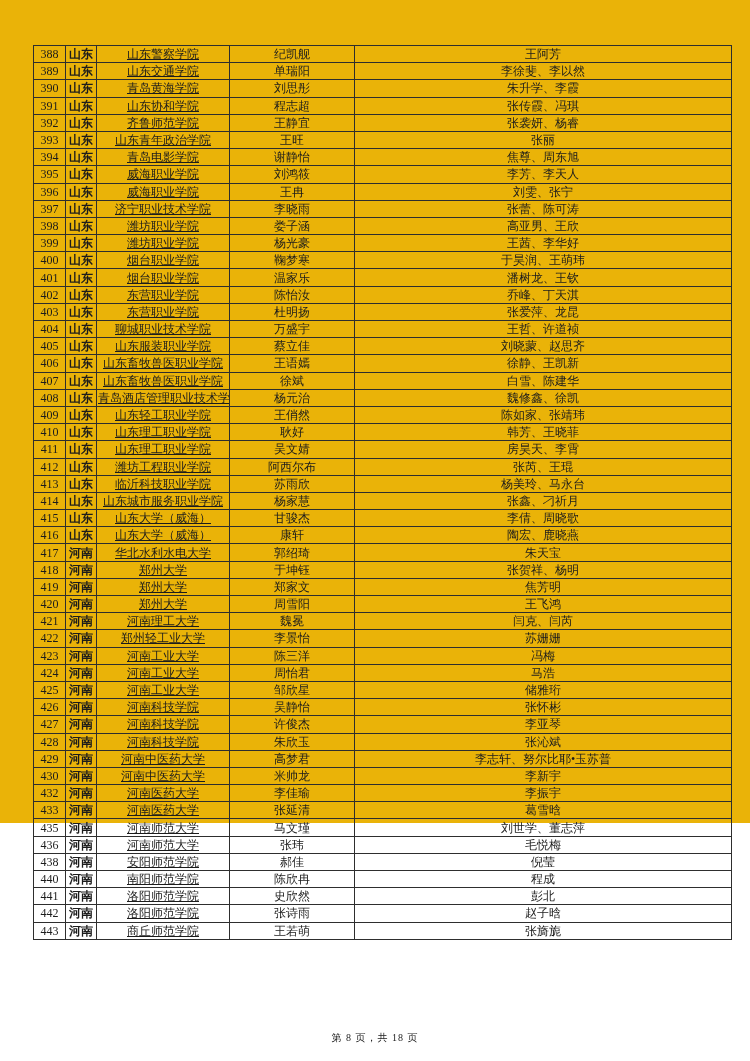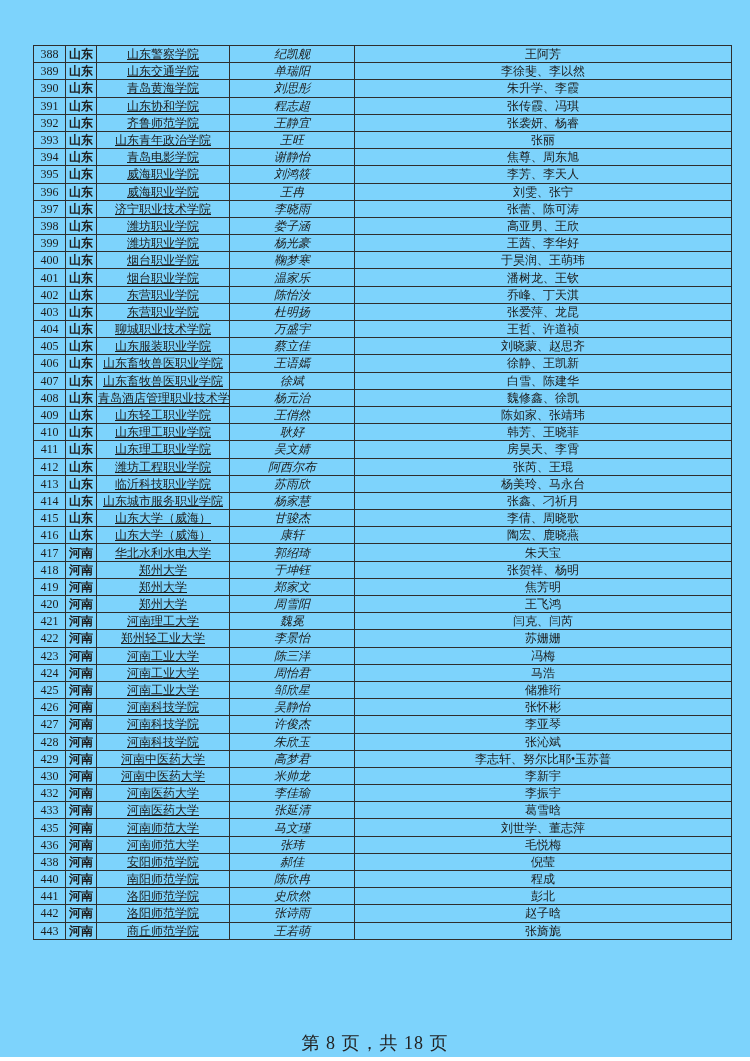--- a/index.html
+++ b/index.html
@@ -4,21 +4,21 @@
 <style>
   html,body{margin:0;padding:0;}
   body{
     width:750px;height:1061px;
     background:#ffffff;
     font-family:"Liberation Serif","DejaVu Serif",serif;
     color:#1c1c1c;
     position:relative;
     overflow:hidden;
   }
-  .sheet{position:absolute;left:0;top:0;width:750px;height:1057px;background:#7dd3fc;}
+  .sheet{position:absolute;left:0;top:0;width:750px;height:823px;background:#eab308;}
   table.roster{
     position:absolute;
     left:33px;top:45px;
     width:684px;
     border-collapse:collapse;
     table-layout:fixed;
   }
   table.roster td{
     border:1px solid #2e2e2e;
     text-align:center;
@@ -26,28 +26,28 @@
     padding:0 1px;
     font-size:12px;
     line-height:1;
     white-space:nowrap;
     overflow:hidden;
     height:16.2px;
   }
   td.col-no{width:29px;font-size:11.5px;letter-spacing:0;}
   td.col-province{width:28px;font-weight:bold;}
   td.col-school{width:130px;font-size:11px;text-decoration:underline;}
-  td.col-name{width:122px;font-style:italic;}
+  td.col-name{width:122px;}
   td.col-advisors{width:374px;}
   .footer{
     position:absolute;
     left:0;top:1031px;
     width:750px;
     text-align:center;
-    font-size:18px;
+    font-size:10px;
     color:#222;
     letter-spacing:1px;
   }
 </style>
 </head>
 <body>
 
 <div class="sheet">
   <table class="roster">
     <tbody>

